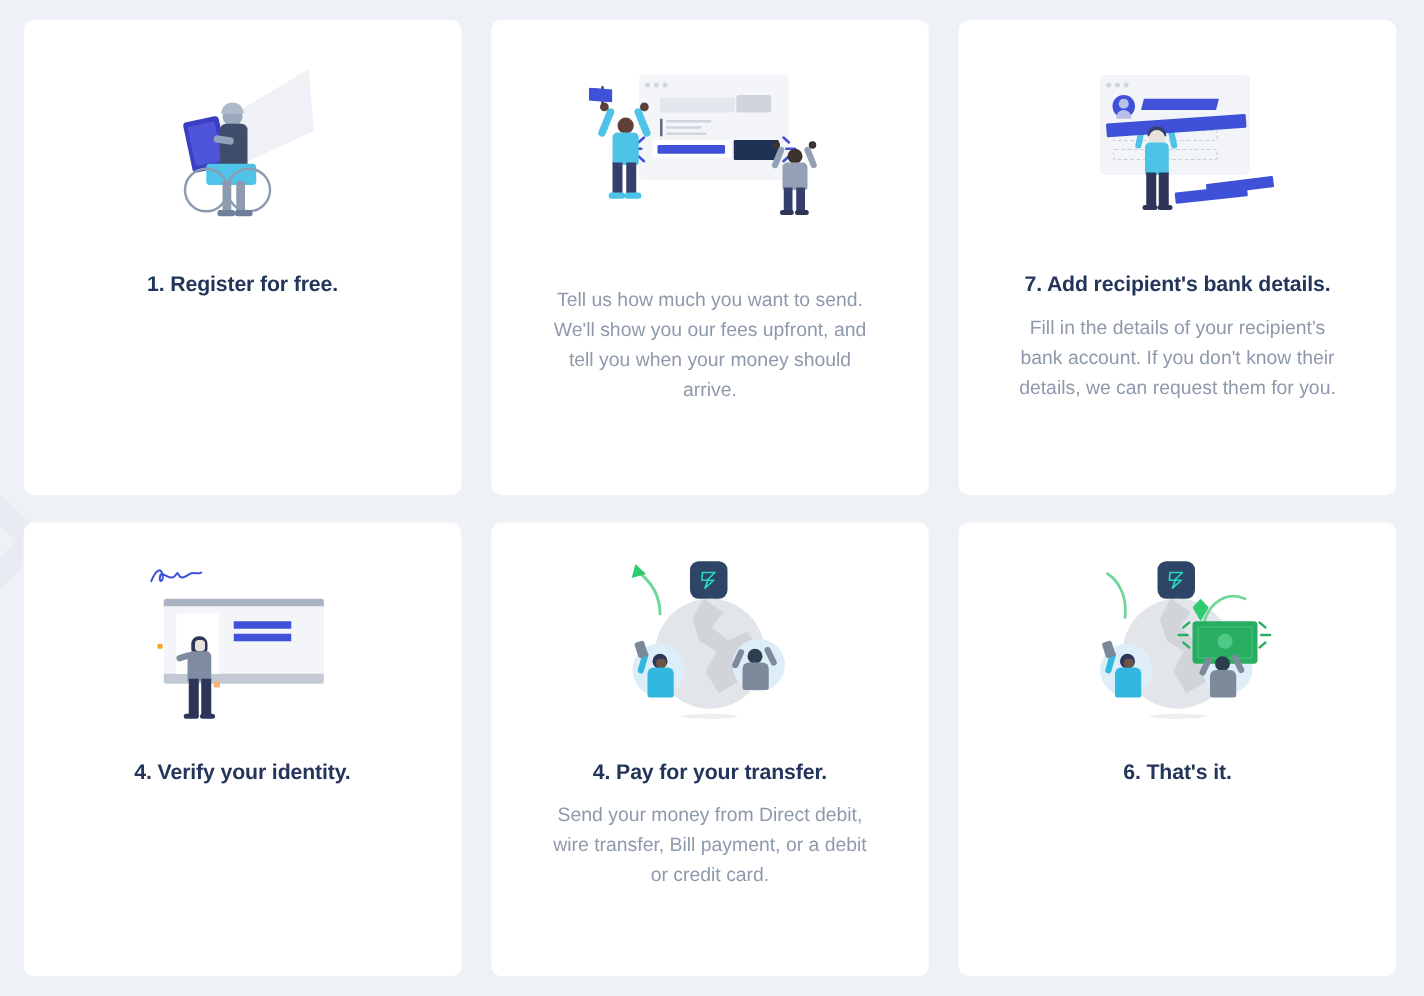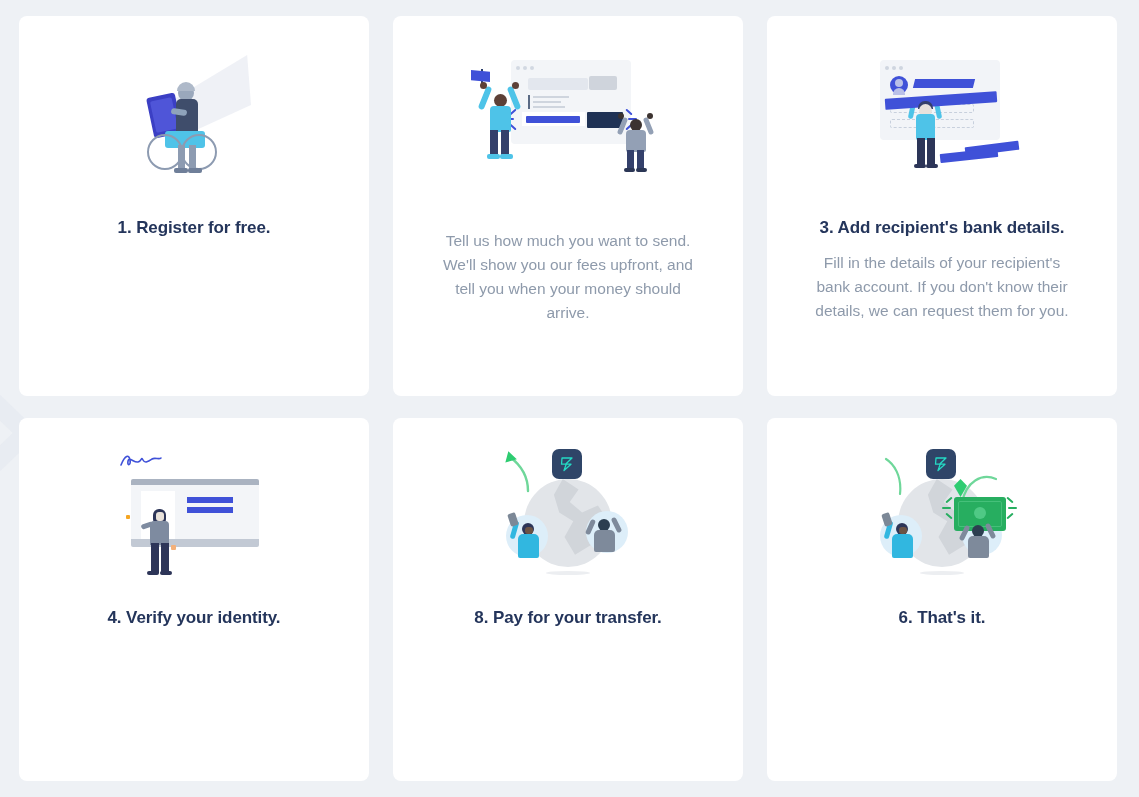--- a/index.html
+++ b/index.html
@@ -361,21 +361,21 @@
         <div class="h-head"></div>
         <div class="h-body"></div>
         <div class="h-legL"></div>
           <div class="h-legR"></div>
         <div class="h-shoeL"></div>
           <div class="h-shoeR"></div>
         <div class="plank-f2"></div>
         <div class="plank-f1"></div>
       </div>
     </div>
-    <div class="card-title">3. Add recipient's bank details.</div>
+    <div class="card-title">7. Add recipient's bank details.</div>
     <div class="card-body">Fill in the details of your recipient's bank account. If you don't know their details, we can request them for you.</div>
   </div>
 
   <div class="card row2">
     <div class="illo">
       <div class="scene s4">
         <div class="card-top"></div>
         <div class="card-main"></div>
         <div class="card-bot"></div>
         <div class="photo"></div>
@@ -418,21 +418,22 @@
         <div class="pl-phone"></div>
         <div class="pl-head"></div>
         <div class="pl-face"></div>
         <div class="pl-body"></div>
         <div class="pr-armL"></div>
         <div class="pr-armR"></div>
         <div class="pr-head"></div>
         <div class="pr-body"></div>
       </div>
     </div>
-    <div class="card-title">8. Pay for your transfer.</div>
+    <div class="card-title">4. Pay for your transfer.</div>
+    <div class="card-body">Send your money from Direct debit, wire transfer, Bill payment, or a debit or credit card.</div>
   </div>
 
   <div class="card row2">
     <div class="illo">
       <div class="scene s6">
         <div class="logo">
           <svg width="16" height="16" viewBox="0 0 16 16">
             <path d="M3 2 L13 2 L6.5 8.2 L12 8.2 L5 14.5 L7.2 8.2 L2.5 8.2 Z" fill="none" stroke="#25d9c4" stroke-width="1.3" stroke-linejoin="round"></path>
           </svg>
         </div>

